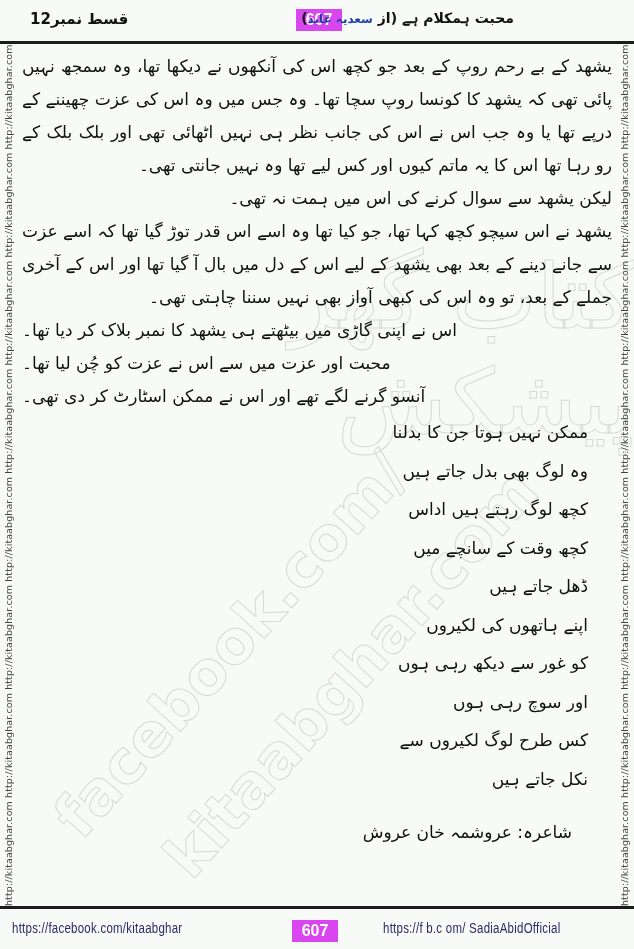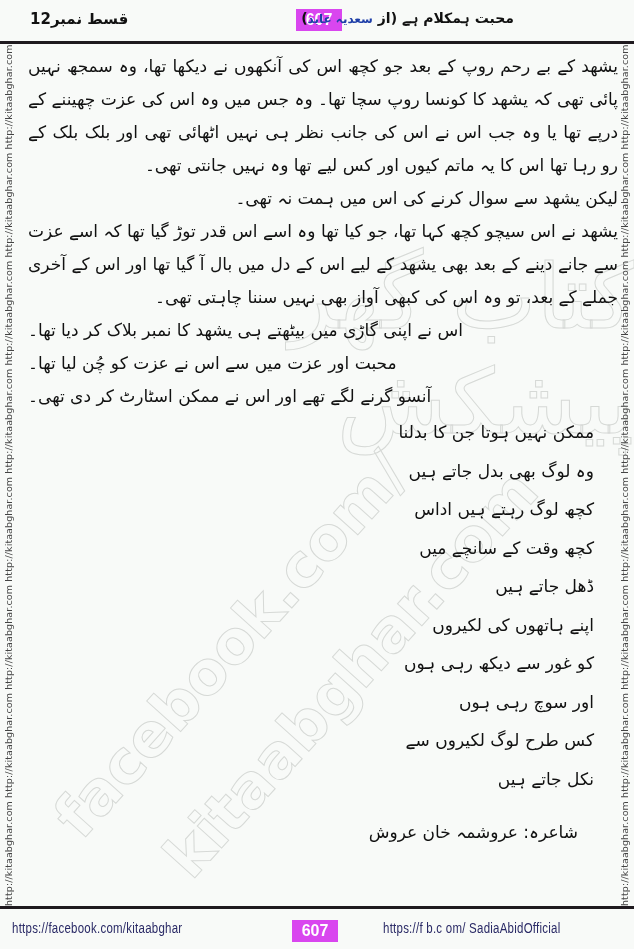--- a/index.html
+++ b/index.html
@@ -38,21 +38,21 @@
   }
   .wm-text {
     position: absolute; white-space: nowrap; font-family: "DejaVu Sans", sans-serif; font-weight: bold;
     color: transparent; -webkit-text-stroke: 1px #d6d9d6; transform: rotate(-48deg); transform-origin: 0 0;
   }
   .wm1 { left: 40px; top: 760px; font-size: 60px; }
   .wm2 { left: 150px; top: 800px; font-size: 60px; }
   .wm-urdu { position: absolute; left: 150px; top: 200px; font-size: 90px; color: transparent; -webkit-text-stroke: 1px #d6d9d6; direction: rtl; }
 
   .content {
-    position: absolute; left: 28px; top: 50px; width: 590px; height: 855px;
+    position: absolute; left: 22px; top: 50px; width: 590px; height: 855px;
     direction: rtl; font-family: "DejaVu Sans", sans-serif; font-size: 17px; color: #111;
   }
   .para { margin: 0; text-align: justify; text-align-last: right; line-height: 33px; }
   .line { margin: 0; line-height: 33px; text-align: left; }
   .verse-block { padding-right: 18px; }
   .verse { margin: 0; line-height: 38.5px; text-align: right; padding-right: 0; }
   .poet { margin: 16px; line-height: 36px; text-align: right; padding-right: 0; }
 
   .footer-line { position: absolute; left: 0; top: 906px; width: 634px; height: 3px; background: #1f1a1f; }
   .footer { position: absolute; left: 0; top: 909px; width: 634px; height: 40px; }

